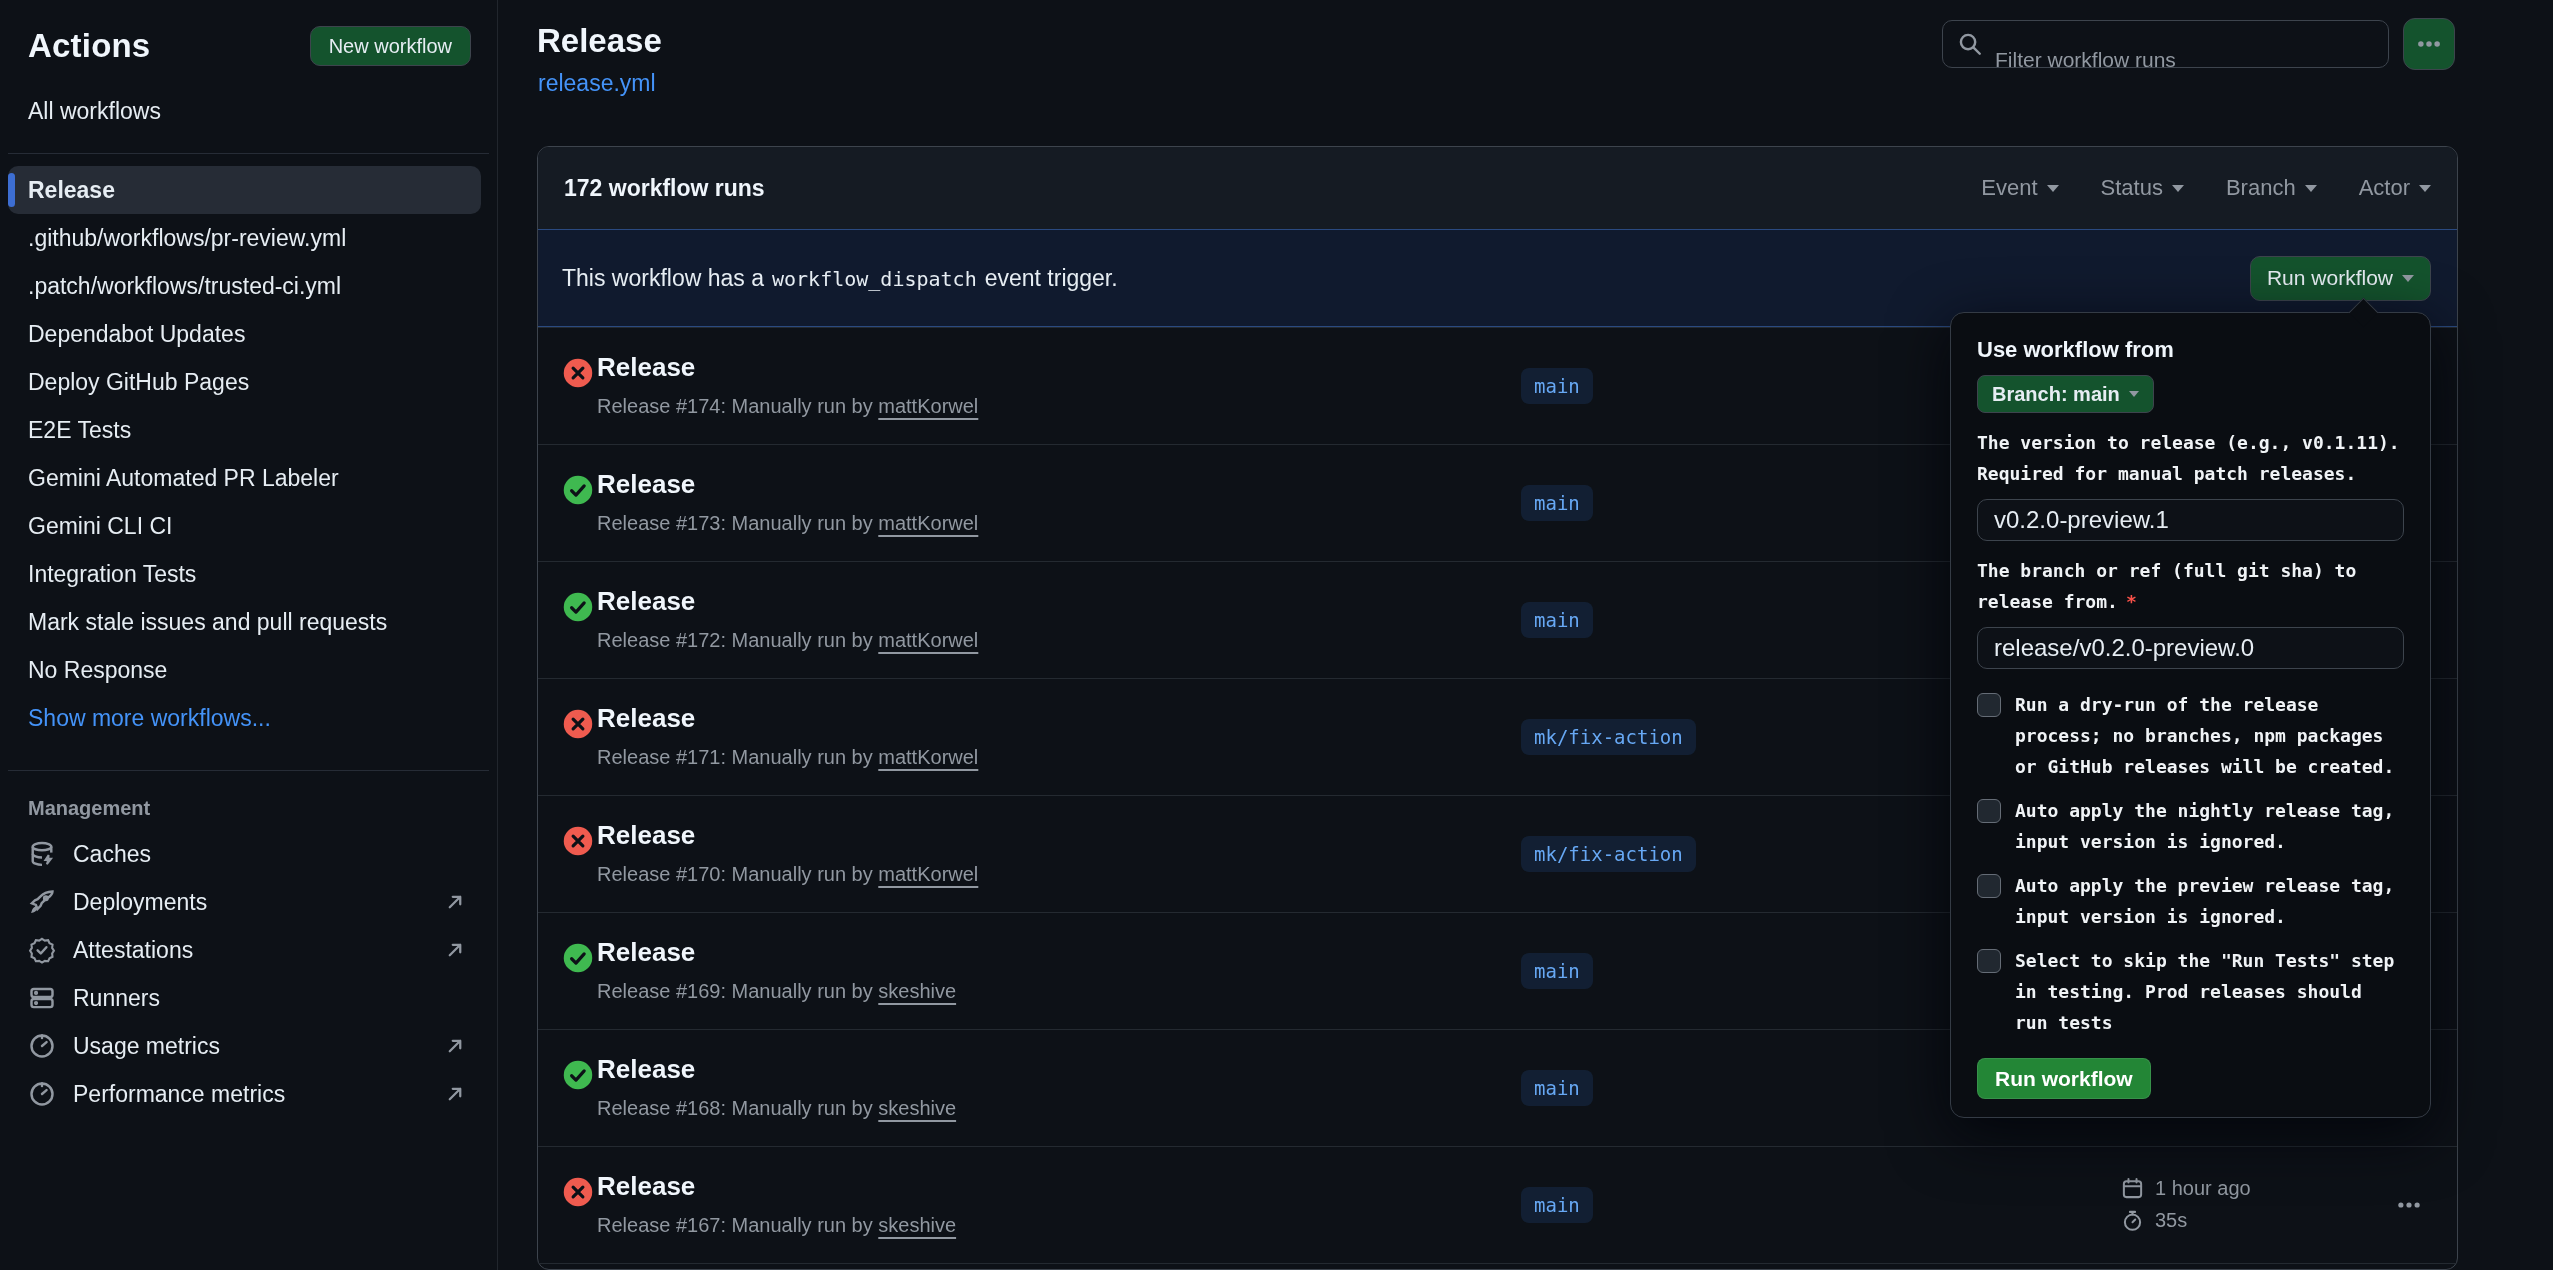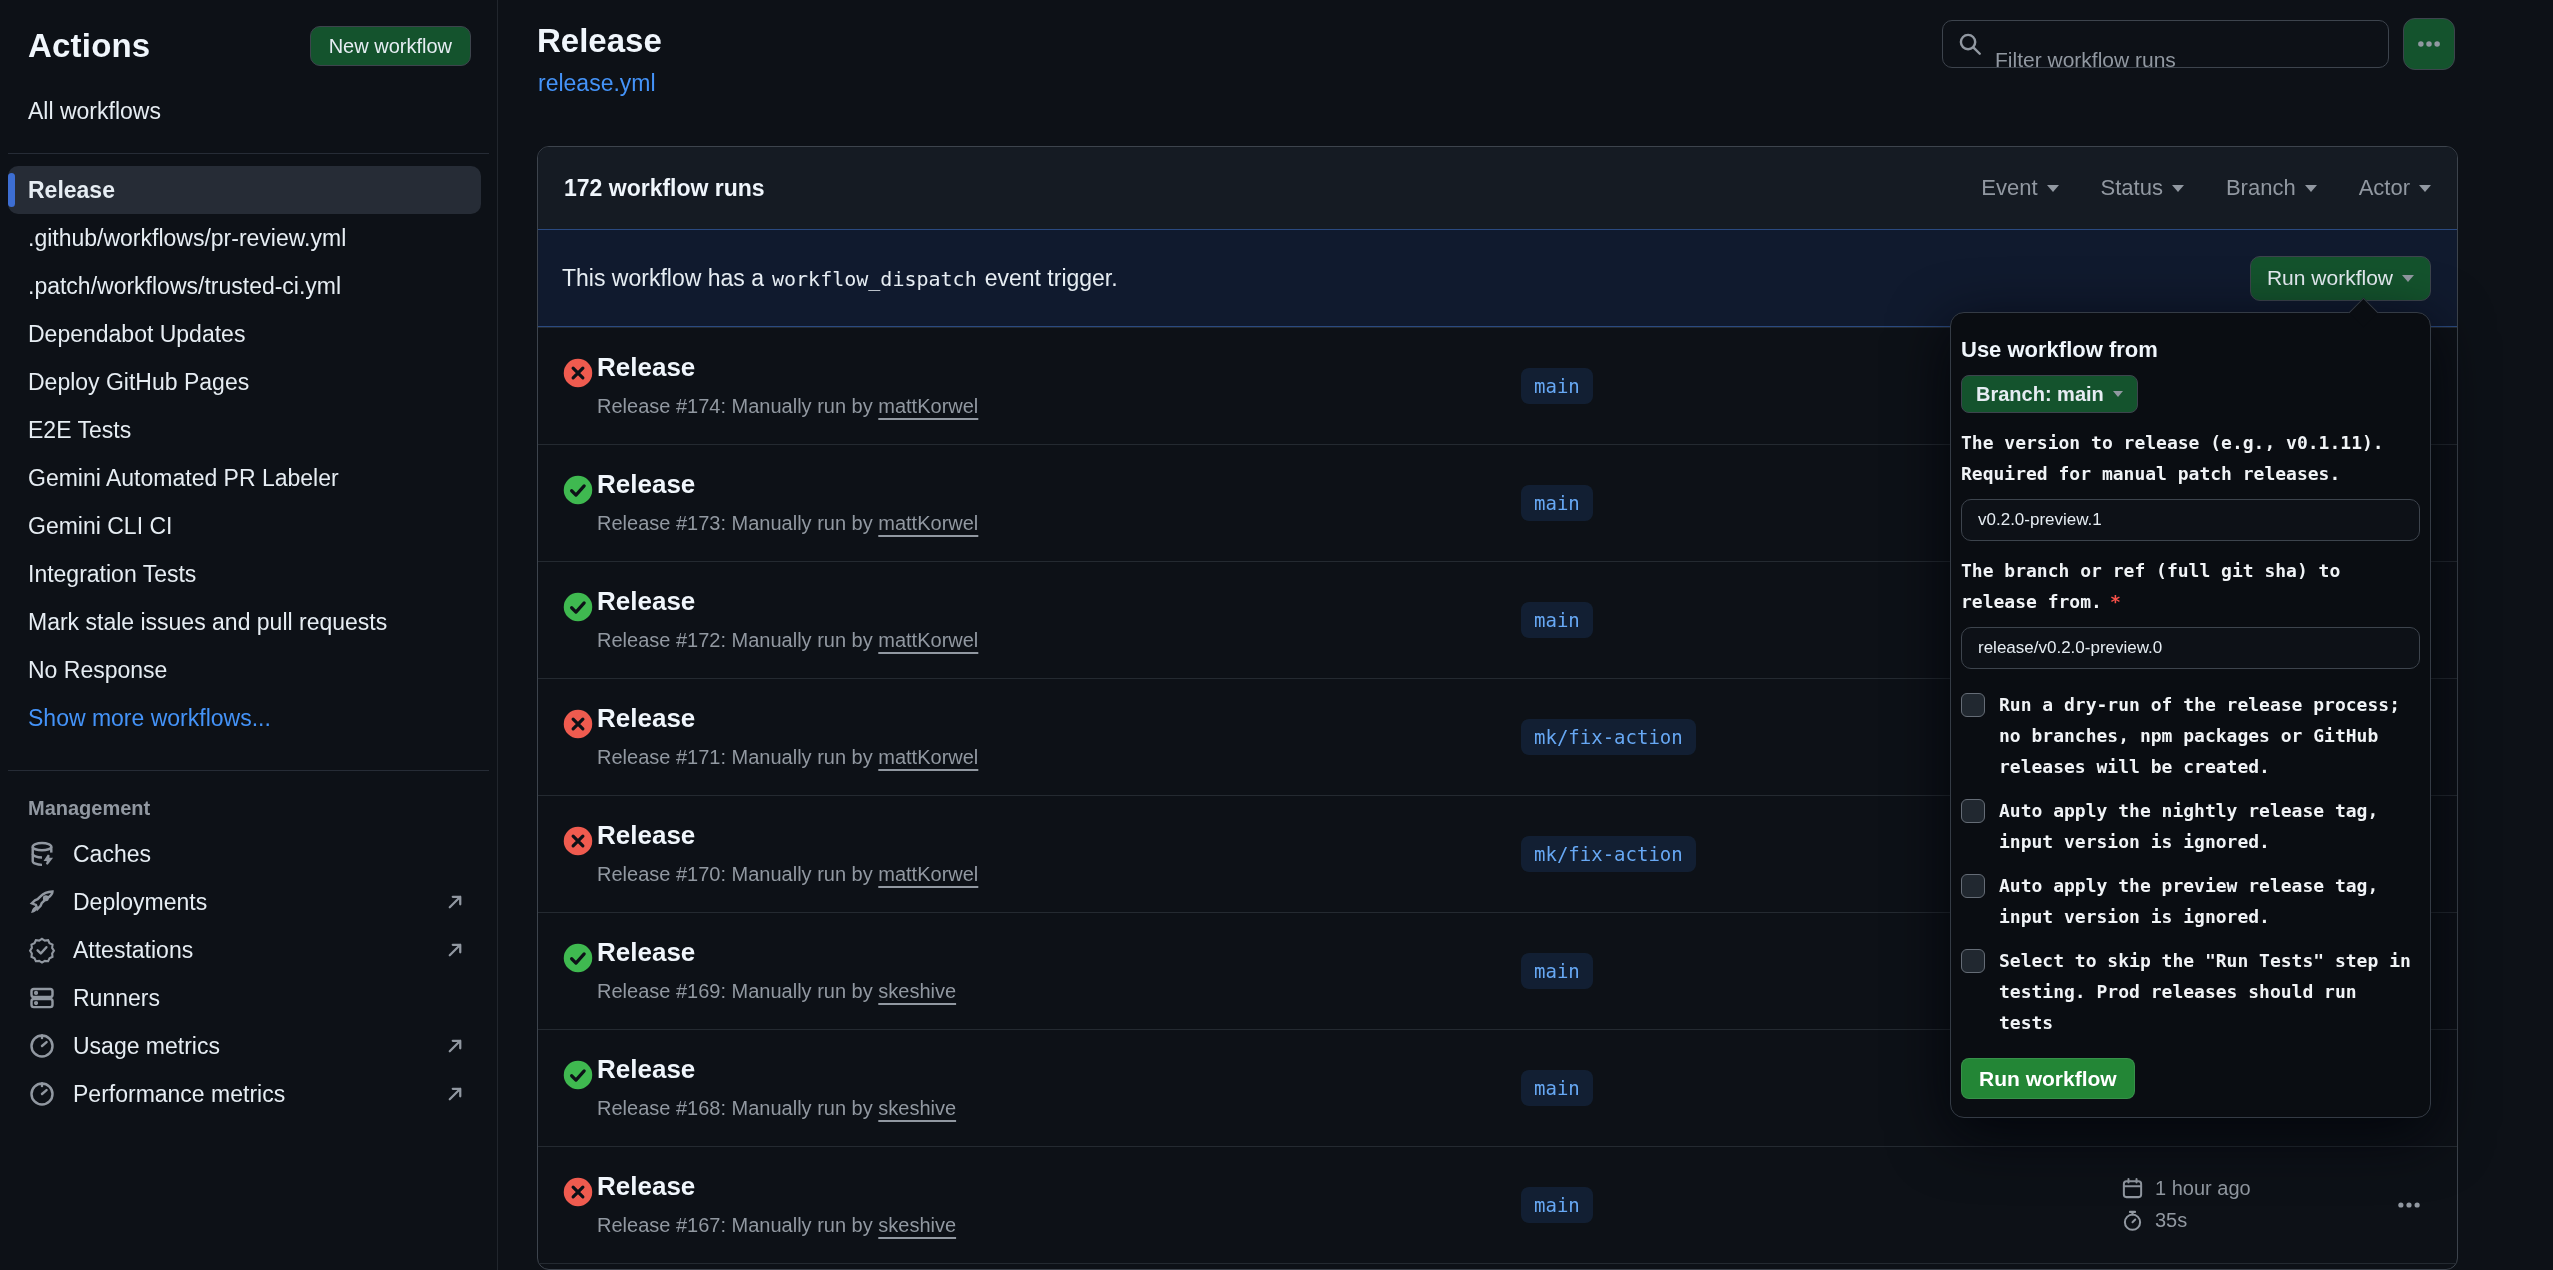--- a/index.html
+++ b/index.html
@@ -115,39 +115,39 @@
   .meta-line .m-icn { width: 23px; height: 23px; margin-right: 11px; display: inline-flex; }
   .m-icn svg { width: 100%; height: 100%; }
   .row-kebab { position: absolute; left: 1858px; top: 43px; width: 40px; height: 30px; color: #9198a1; display: flex; align-items: center; }
   .row-kebab svg { width: 26px; height: 26px; }
   .end-divider { border-top: 1px solid #242a31; height: 10px; }
 
   
   .run-panel {
     position: absolute; left: 1950px; top: 312px; width: 481px; height: 806px;
     background: #0a0d12; border: 1px solid #343b45; border-radius: 14px;
-    box-shadow: 0 16px 60px rgba(1,4,9,0.85); padding: 24px 10px; z-index: 10;
+    box-shadow: 0 16px 60px rgba(1,4,9,0.85); padding: 24px 26px; z-index: 10;
   }
   .panel-notch {
     position: absolute; top: -11.5px; right: 56px; width: 21px; height: 21px;
     background: #0a0d12; border-left: 1px solid #343b45; border-top: 1px solid #343b45;
     transform: rotate(45deg);
   }
   .panel-heading { font-size: 22px; font-weight: bold; color: #f0f6fc; }
   .branch-select-btn { height: 38px; padding: 0 14px; border-radius: 8px; font-size: 20px; font-weight: bold; margin-top: 12px; }
   .branch-select-btn .caret { border-top-width: 6px; border-left-width: 5px; border-right-width: 5px; color: #9198a1; }
   .panel-label {
     margin-top: 14px; font-family: "DejaVu Sans Mono", "Liberation Mono", monospace;
     font-size: 18px; font-weight: bold; color: #f0f3f6; line-height: 31px;
   }
   .req { color: #f85149; margin-left: 8px; }
   .panel-input {
     width: 100%; height: 42px; margin-top: 10px;
     background: #0d1117; border: 1px solid #3d444d; border-radius: 10px;
-    padding: 0 16px; font-size: 17px; color: #e6edf3; font-family: inherit; outline: none;
+    padding: 0 16px; font-size: 24px; color: #e6edf3; font-family: inherit; outline: none;
   }
   .cb-group { margin-top: 20px; }
   .cb-row { display: flex; margin-top: 13px; }
   .cb-row:first-child { margin-top: 0; }
   .checkbox {
     flex: none; width: 24px; height: 24px; margin-top: 4px;
     background: #212830; border: 1px solid #656c76; border-radius: 6px; cursor: pointer;
   }
   .cb-label {
     margin-left: 14px; font-family: "DejaVu Sans Mono", "Liberation Mono", monospace;

